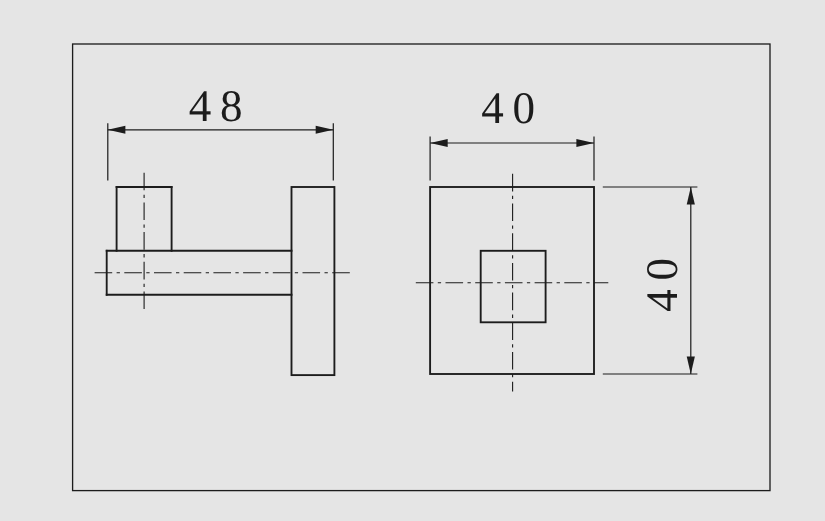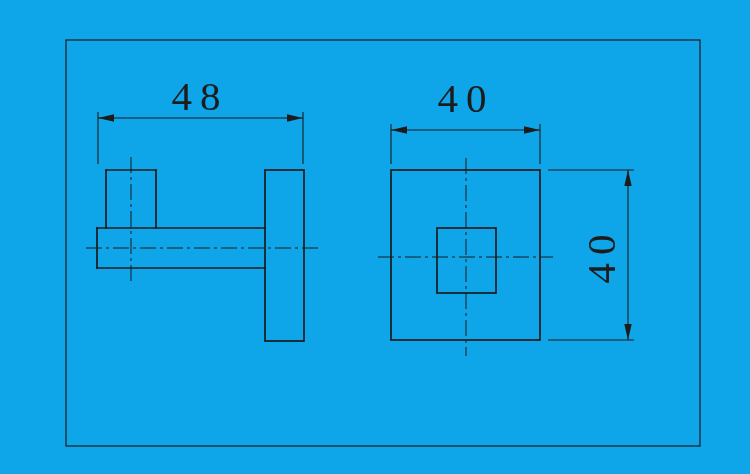--- a/index.html
+++ b/index.html
@@ -3,21 +3,21 @@
 <meta charset="utf-8">
 <style>
   html, body {
     margin: 0;
     padding: 0;
     background: #ffffff;
   }
   .canvas {
     width: 750px;
     height: 474px;
-    background: #0ea5e9;
+    background: #e5e5e5;
     position: relative;
     overflow: hidden;
     font-family: "Liberation Serif", "DejaVu Serif", serif;
   }
   svg { display: block; }
 
   .frame {
     fill: none;
     stroke: #1c1c1c;
     stroke-width: 1.2;

